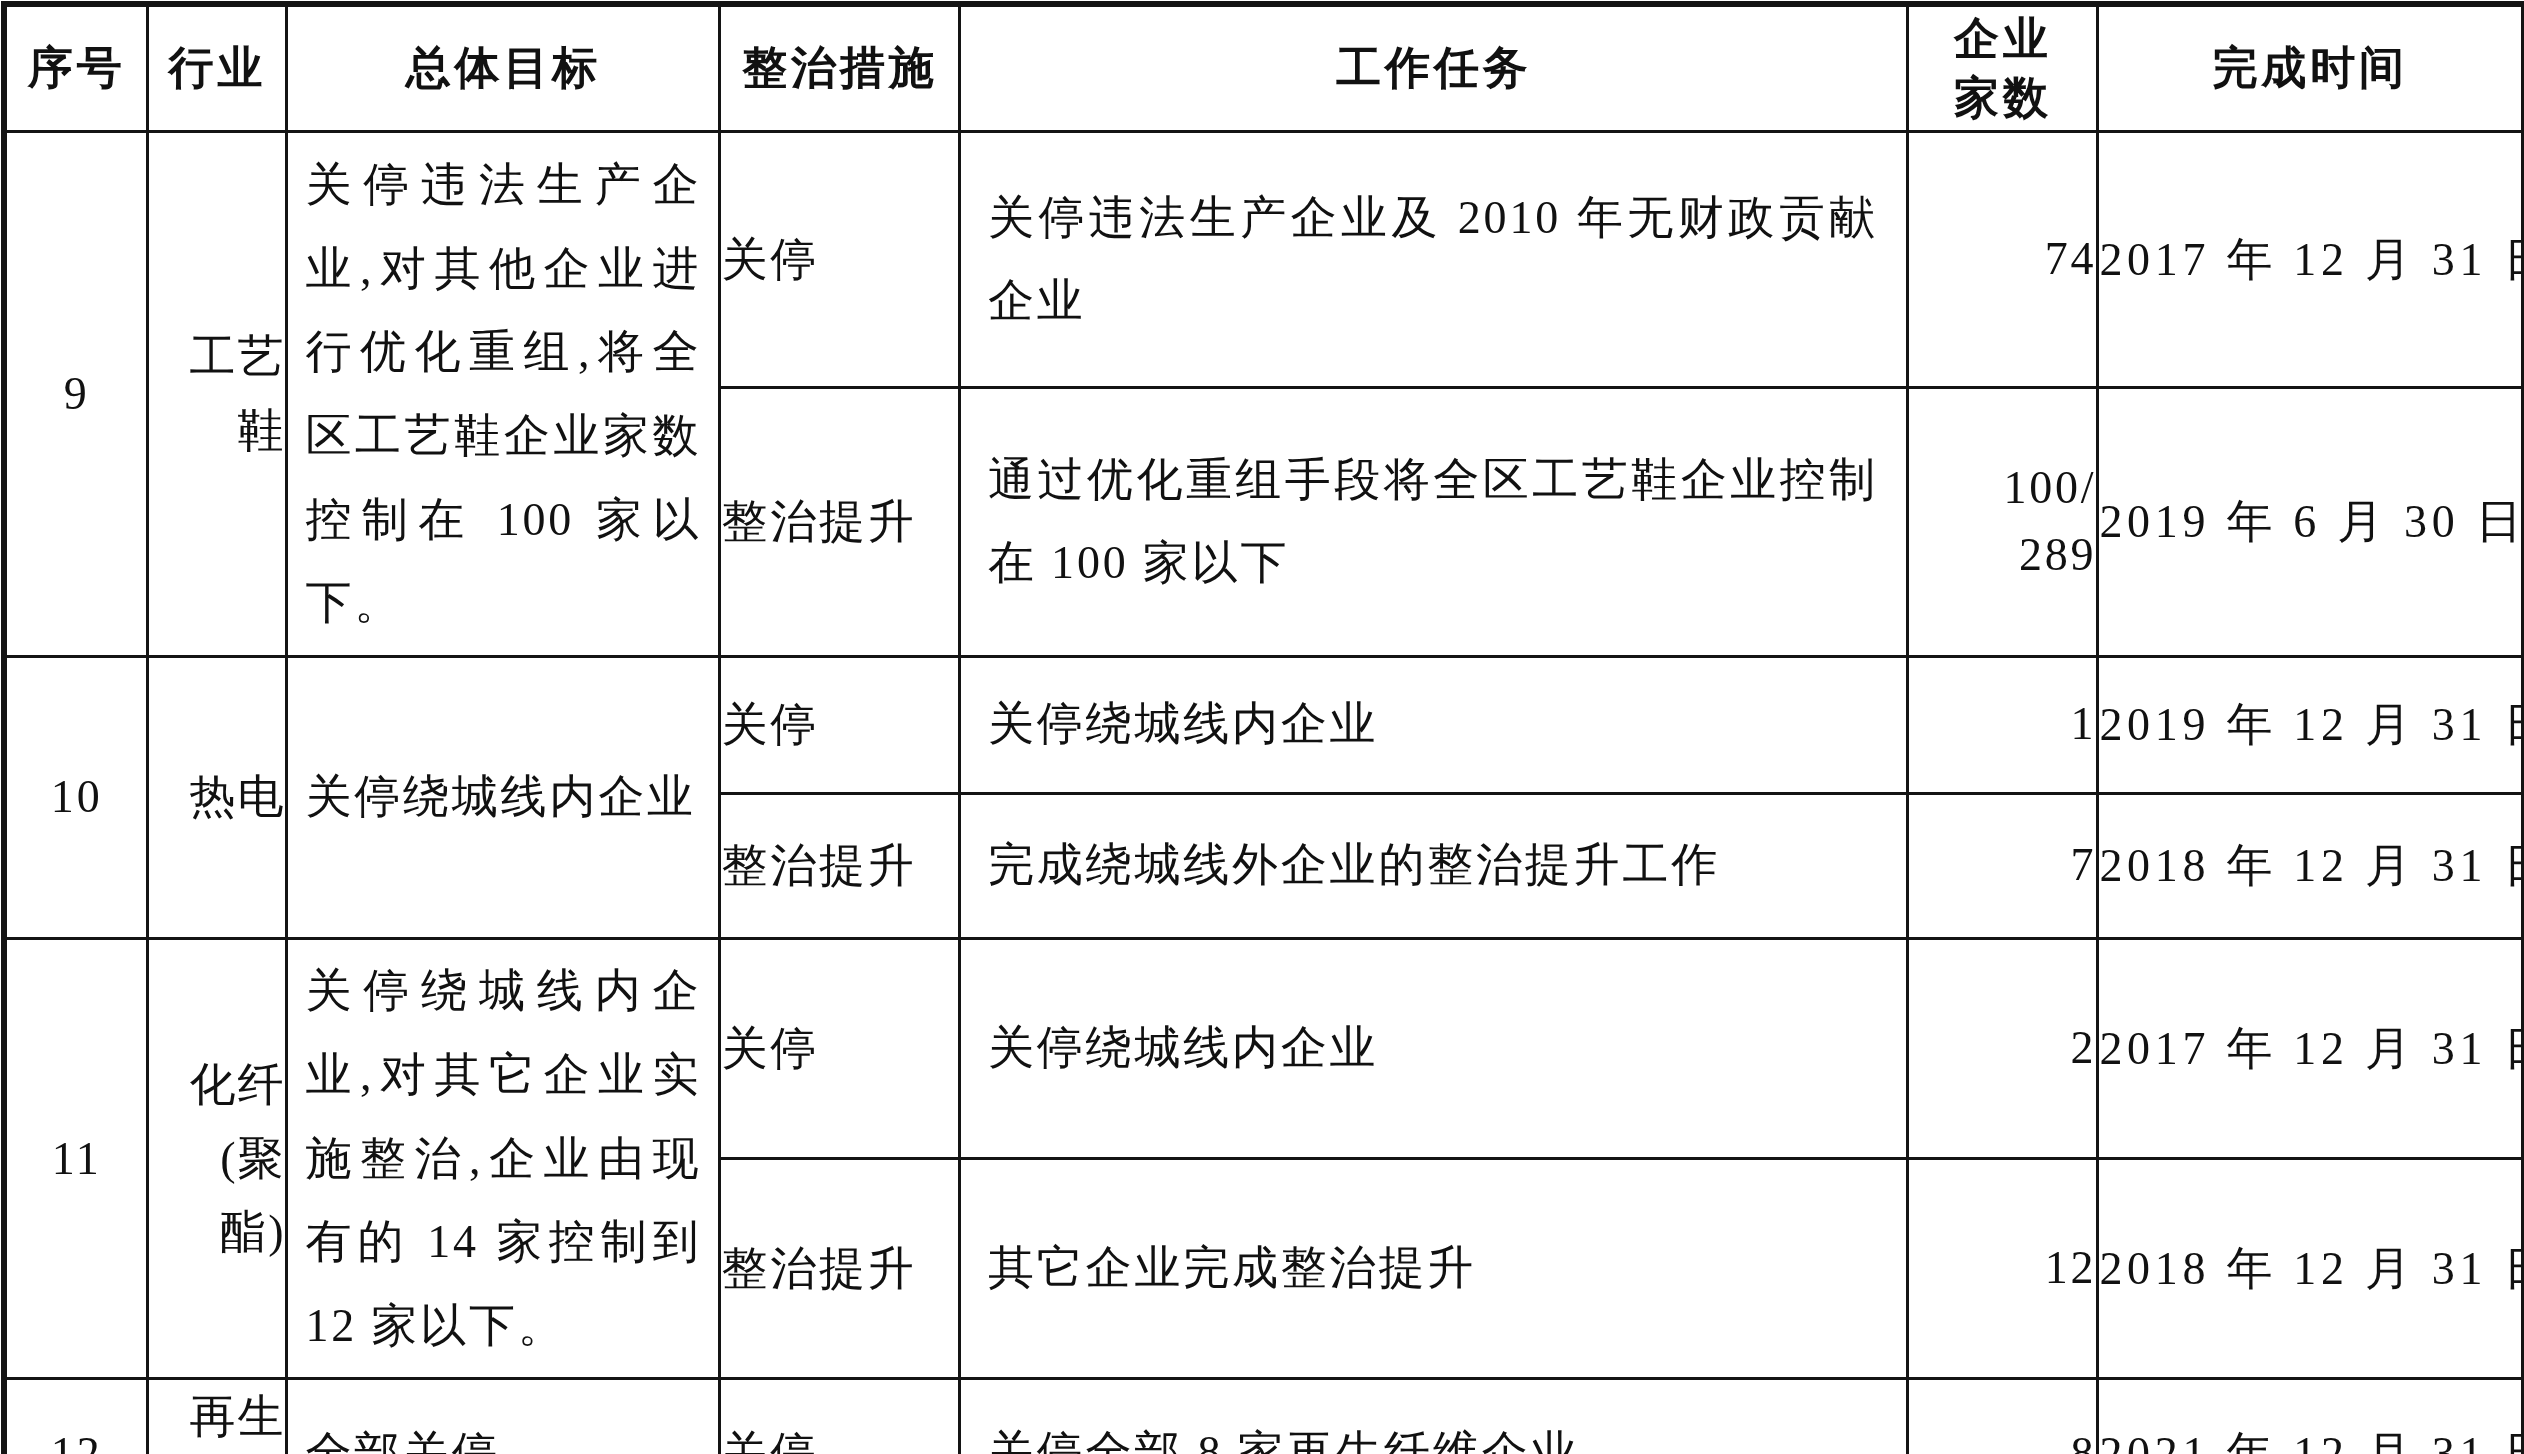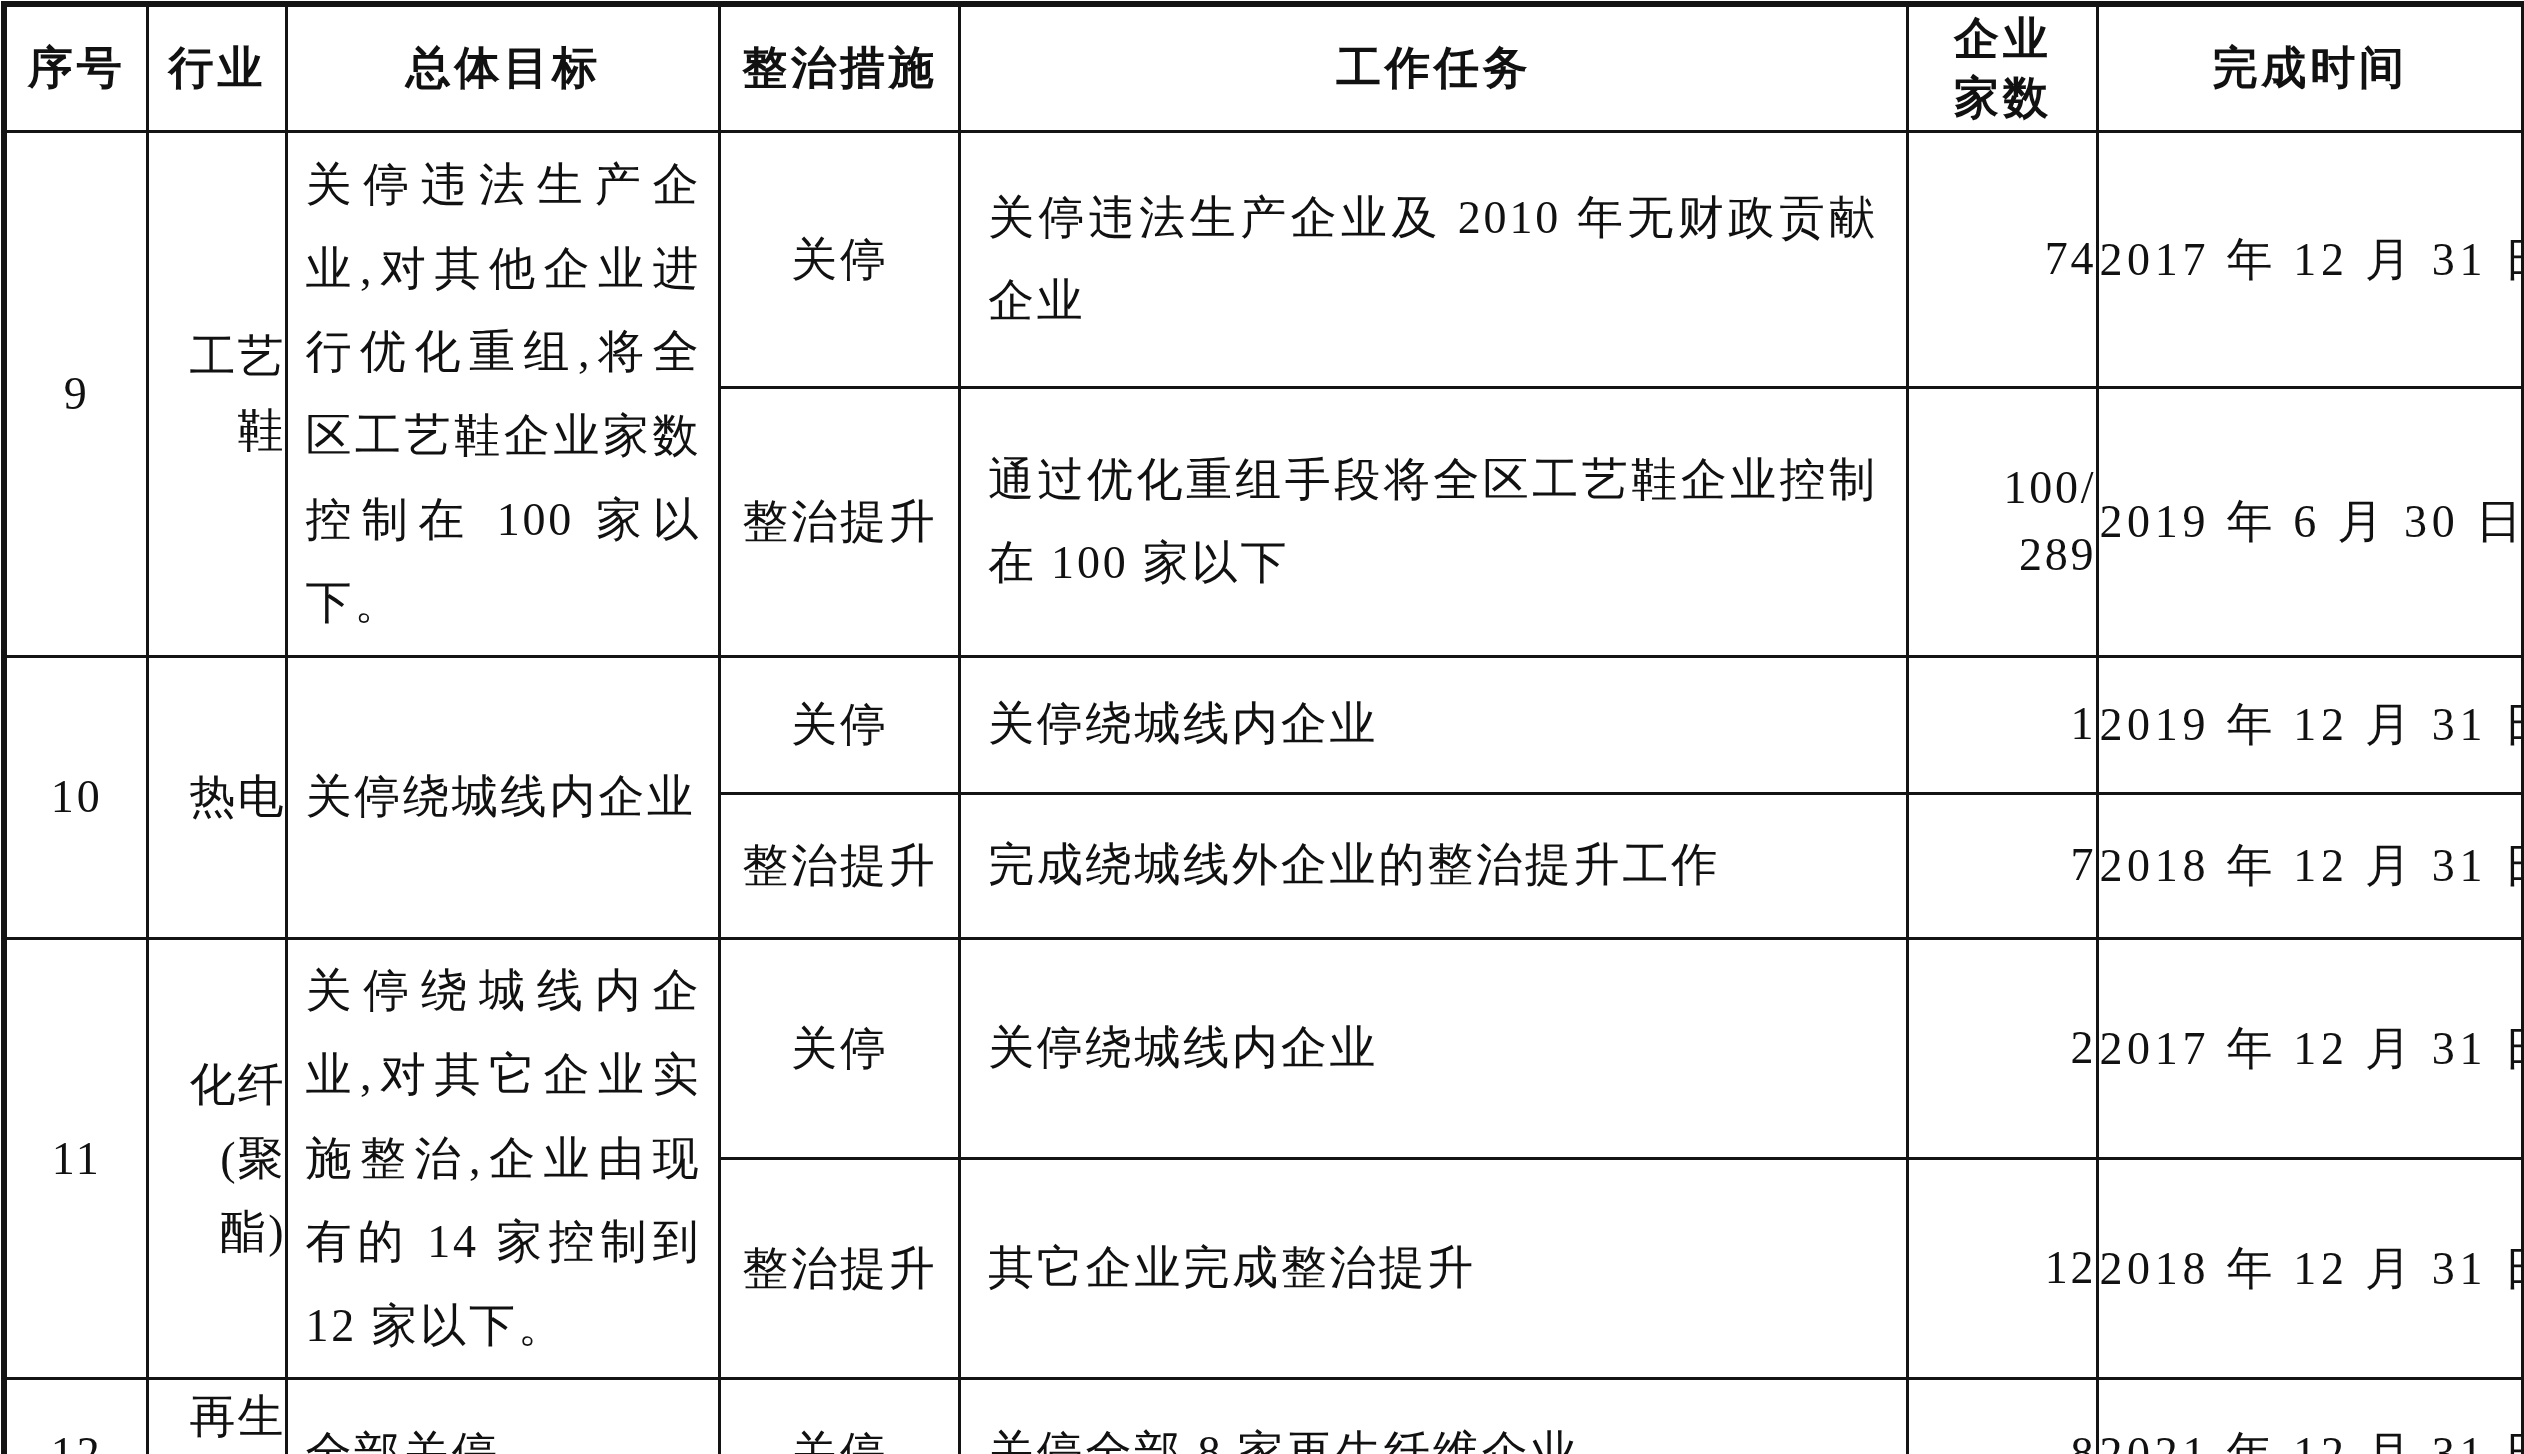--- a/index.html
+++ b/index.html
@@ -70,21 +70,21 @@
     text-align: center;
     white-space: nowrap;
     letter-spacing: 4.7px;
   }
   .c-industry {
     text-align: right;
     line-height: 1.6;
     white-space: pre-line;
     letter-spacing: 1.9px;
   }
-  .c-measure { text-align: center; }
+  .c-measure { }
   .c-index { text-align: center; }
 </style>
 </head>
 <body>
 
 <div class="page">
   <table class="plan">
     <colgroup>
       <col style="width:144px">
       <col style="width:139px">

